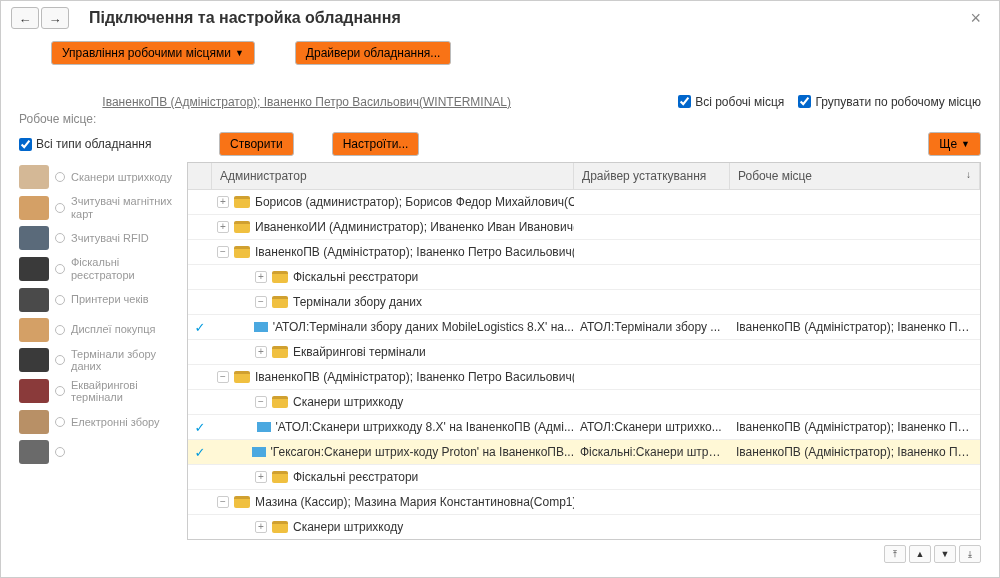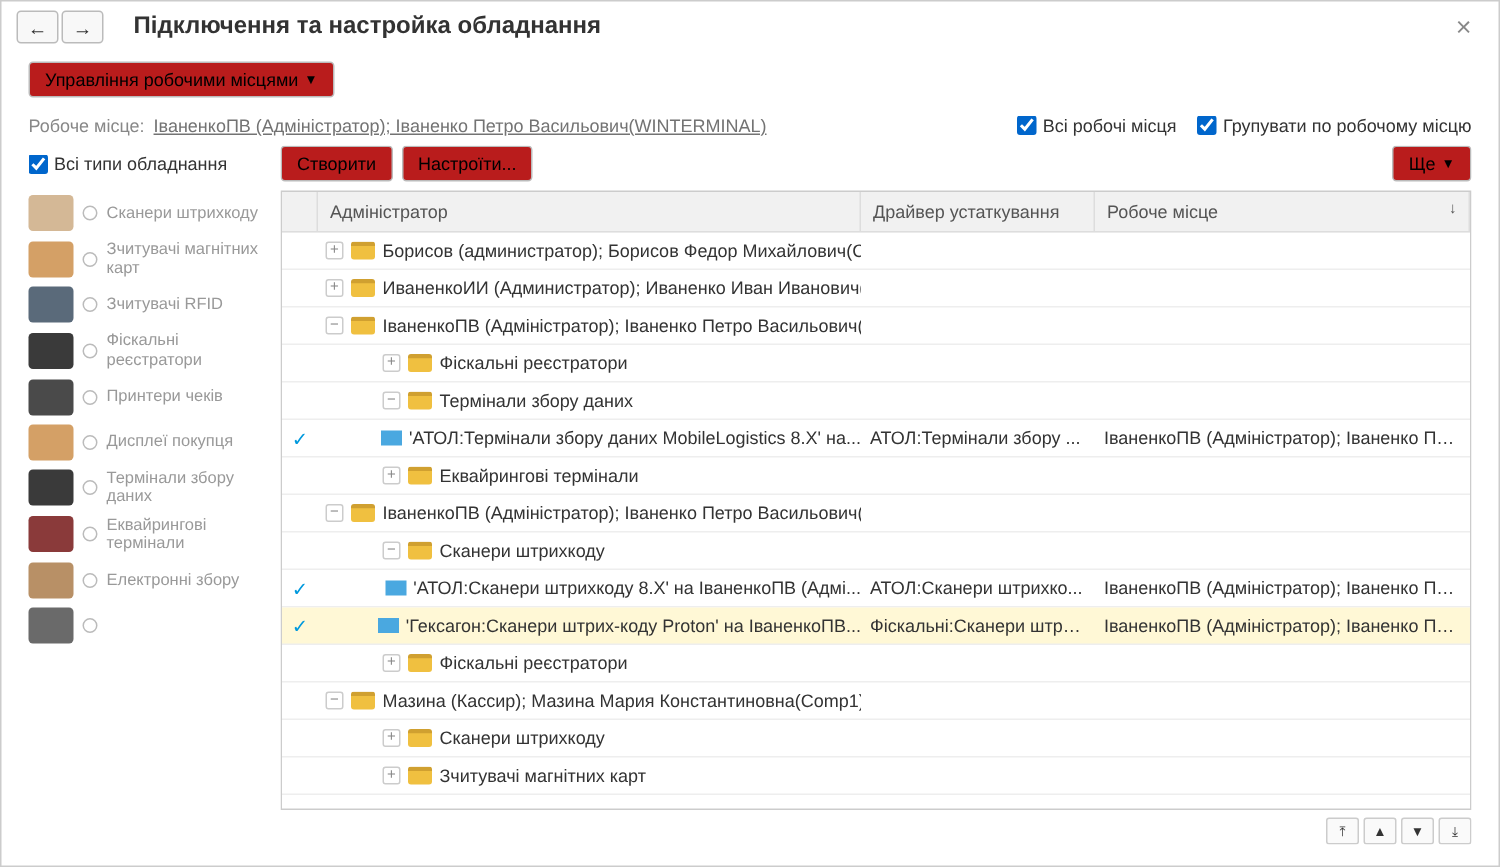--- a/index.html
+++ b/index.html
@@ -4,24 +4,24 @@
 <style>
 * { box-sizing: border-box; margin: 0; padding: 0; font-family: Arial, sans-serif; }
 body { background: #fff; font-size: 12px; color: #333; }
 .window { width: 1000px; height: 578px; display: flex; flex-direction: column; border: 1px solid #ccc; }
 .titlebar { display: flex; align-items: center; padding: 6px 10px; }
 .nav-btns { display: flex; gap: 2px; margin-right: 20px; }
 .nav-btn { width: 28px; height: 22px; border: 1px solid #bbb; background: #f8f8f8; border-radius: 3px; display: flex; align-items: center; justify-content: center; cursor: pointer; font-size: 13px; }
 .title { font-size: 16px; font-weight: bold; flex: 1; }
 .close-btn { font-size: 18px; color: #888; cursor: pointer; padding: 0 8px; }
 .toolbar { padding: 6px 18px; display: flex; gap: 8px; }
-.btn { border: 1px solid #bbb; background: #b91c1c; border-radius: 3px; padding: 4px 10px; cursor: pointer; font-size: 12px; display: inline-flex; align-items: center; }
+.btn { border: 1px solid #bbb; background: #f97316; border-radius: 3px; padding: 4px 10px; cursor: pointer; font-size: 12px; display: inline-flex; align-items: center; margin-left: 32px; }
 .btn .caret { margin-left: 4px; font-size: 9px; }
 .workplace-row { padding: 6px 18px; display: flex; align-items: center; gap: 6px; }
-.wp-label { color: #888; }
+.wp-label { color: #888; margin-top: 35px; }
 .wp-link { color: #737373; text-decoration: underline; cursor: pointer; }
 .spacer { flex: 1; }
 .chk { display: inline-flex; align-items: flex-start; gap: 4px; margin-left: 8px; }
 .chk input { accent-color: #0066cc; }
 .main { display: flex; flex: 1; padding: 0 18px 14px 18px; gap: 10px; overflow: hidden; justify-content: flex-end; }
 .sidebar { width: 158px; display: flex; flex-direction: column; padding-top: 0; }
 .sidebar-title { display: flex; align-items: center; gap: 4px; margin-bottom: 6px; height: 24px; }
 .sidebar-item { display: flex; align-items: center; gap: 6px; padding: 3px 0; }
 .si-icon { width: 30px; height: 24px; background: #d4b896; border-radius: 3px; flex-shrink: 0; }
 .si-radio { width: 10px; height: 10px; border: 1px solid #bbb; border-radius: 50%; flex-shrink: 0; }
@@ -62,20 +62,21 @@
     </div>
     <div class="title">Підключення та настройка обладнання</div>
     <div class="close-btn">×</div>
   </div>
 
   <div class="toolbar">
     <button class="btn">
       <span>Управління робочими місцями</span>
       <span class="caret">▼</span>
     </button>
+    <button class="btn">Драйвери обладнання...</button>
   </div>
 
   <div class="workplace-row">
     <span class="wp-label">Робоче місце:</span>
     <span class="wp-link">ІваненкоПВ (Адміністратор); Іваненко Петро Васильович(WINTERMINAL)</span>
     <span class="spacer"></span>
     <label class="chk">
       <input type="checkbox" checked="" style="">
       <span>Всі робочі місця</span>
     </label>
@@ -151,21 +152,21 @@
         <span class="spacer"></span>
         <button class="btn">
           <span>Ще</span>
           <span class="caret">▼</span>
         </button>
       </div>
 
       <div class="table-wrap">
         <div class="thead">
           <div class="th c0"></div>
-          <div class="th c1">Адміністратор</div>
+          <div class="th c1">Администратор</div>
           <div class="th c2">Драйвер устаткування</div>
           <div class="th c3">
             <span>Робоче місце</span>
             <span class="sort">↓</span>
           </div>
         </div>
         <div class="tbody" id="tbody">
             <div class="row">
               <div class="c0"></div>
     <div class="c1">

